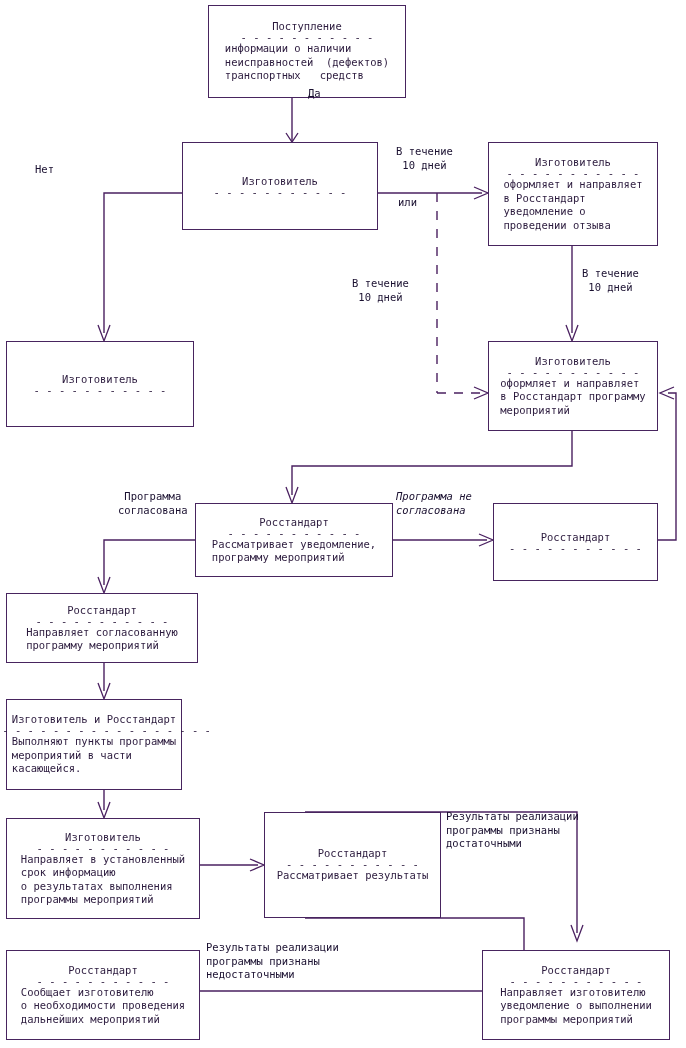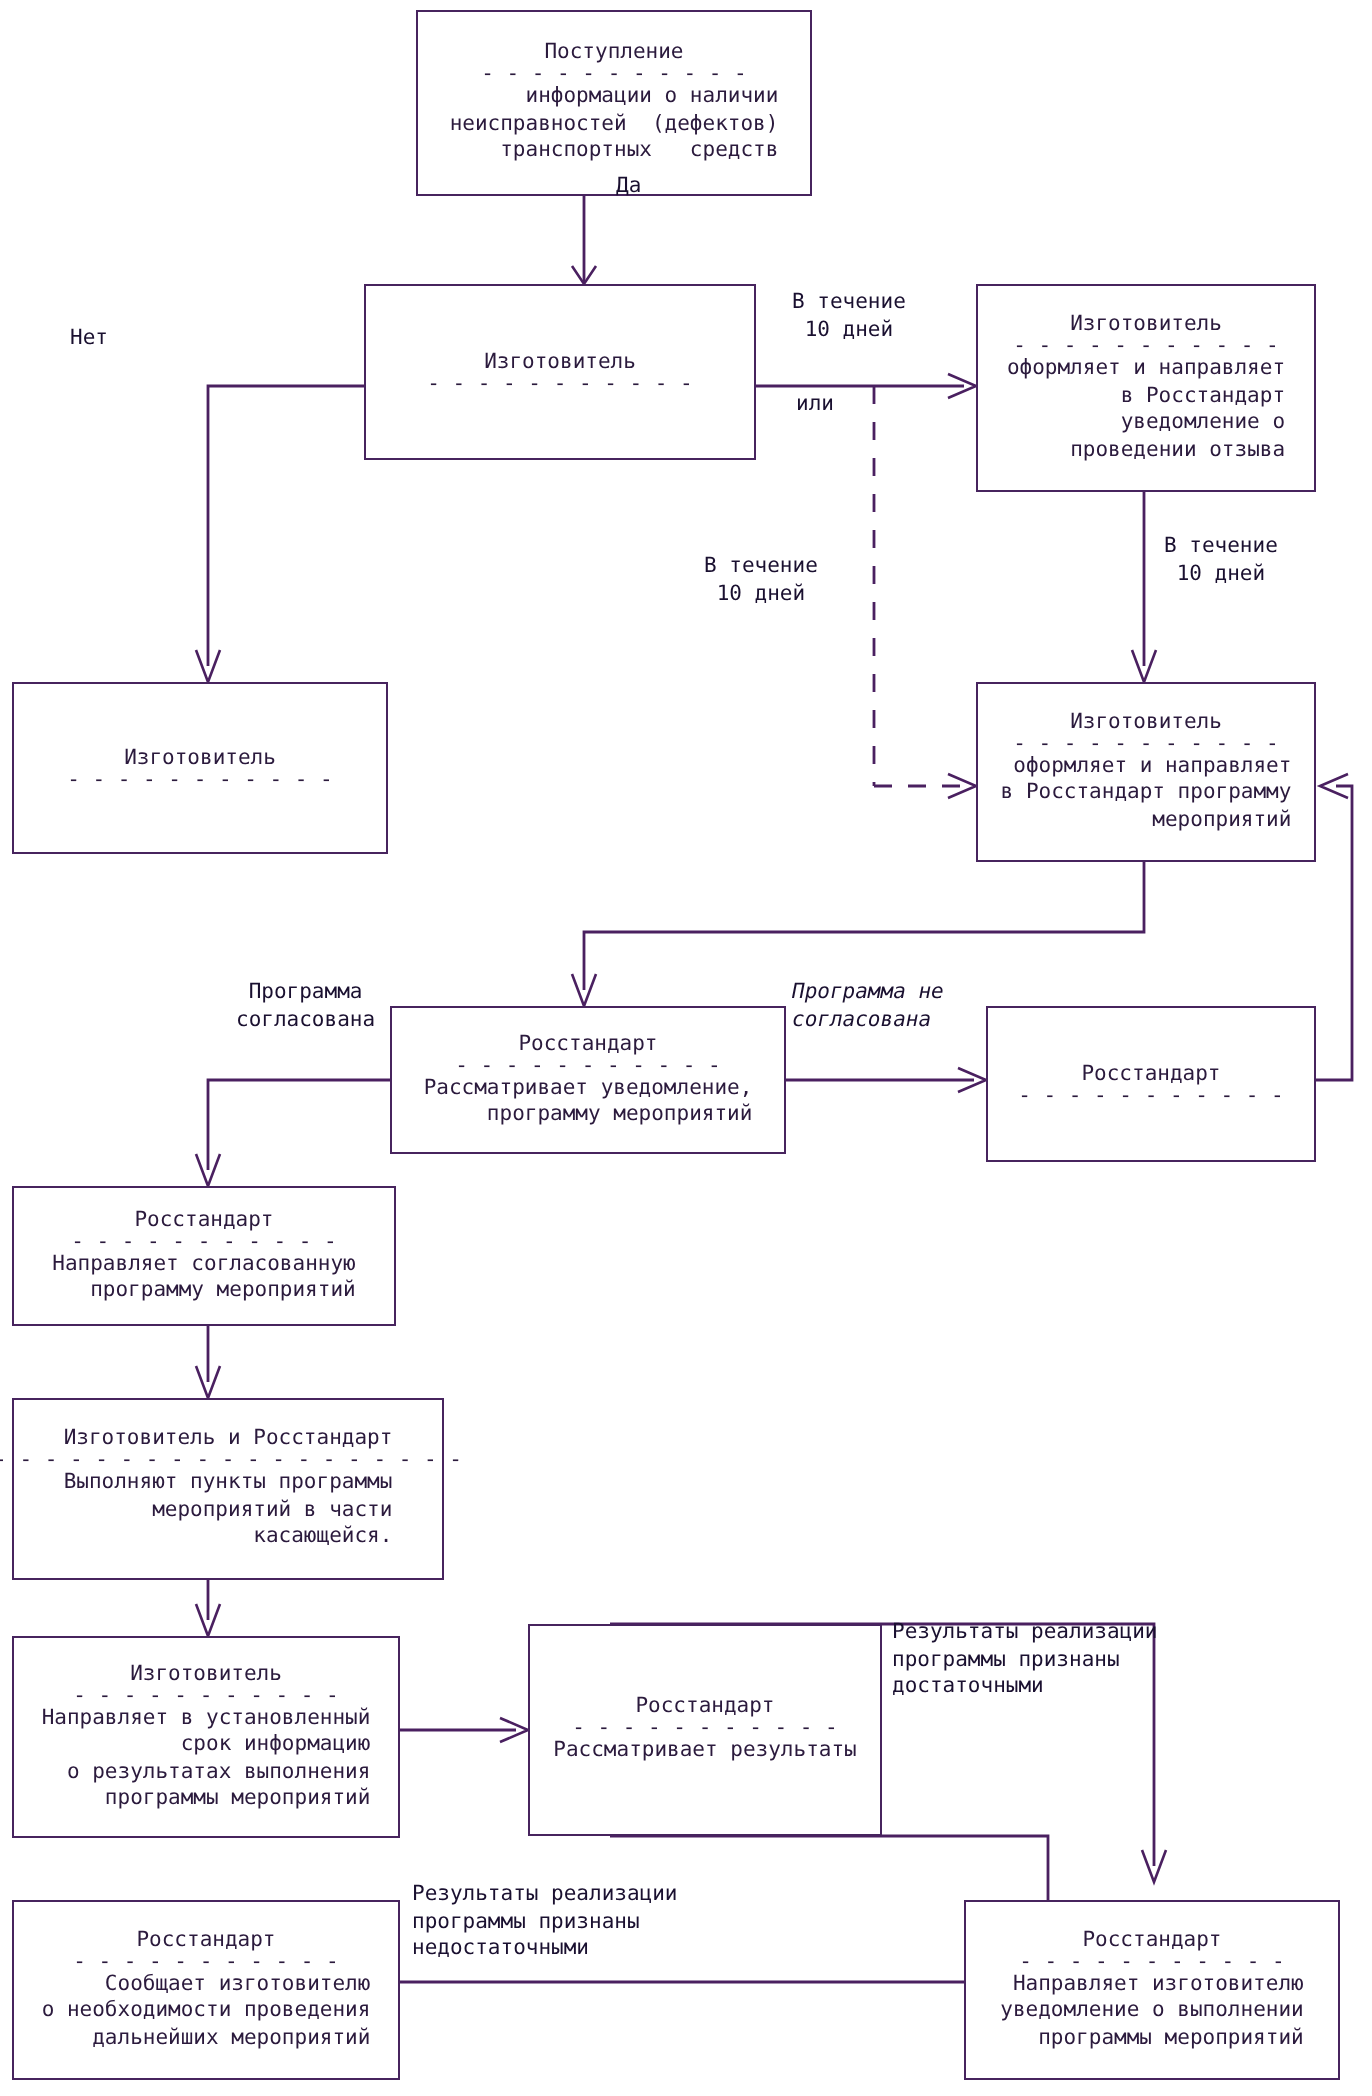--- a/index.html
+++ b/index.html
@@ -6,21 +6,21 @@
   body{width:686px;height:1048px;position:relative;
        font-family:"DejaVu Sans Mono","Liberation Mono",monospace;
        color:#2b1a3d;}
   .canvas{position:absolute;left:0;top:0;width:686px;height:1048px;overflow:hidden;}
   svg.wires{position:absolute;left:0;top:0;width:686px;height:1048px;pointer-events:none;}
   .box{position:absolute;border:1.4px solid #47245e;background:#ffffff;
        box-sizing:border-box;display:flex;flex-direction:column;
        align-items:center;justify-content:center;padding:3px 4px;}
   .bt{font-size:10.5px;line-height:13px;text-align:center;white-space:pre;letter-spacing:0px;}
   .bd{font-size:10.5px;line-height:9px;text-align:center;white-space:pre;color:#2b1a3d;}
-  .bb{font-size:10.5px;line-height:13.5px;text-align:right;white-space:pre;}
+  .bb{font-size:10.5px;line-height:13.5px;text-align:left;white-space:pre;}
   .lbl{position:absolute;font-size:10.5px;line-height:13.5px;white-space:pre;color:#1a1030;}
   .lbl.ctr{text-align:center;}
 </style>
 </head>
 <body>
 
 <div class="canvas">
 
   <svg class="wires" viewBox="0 0 686 1048" xmlns="http://www.w3.org/2000/svg">
     <g stroke="#4a2060" stroke-width="1.4" fill="none">
@@ -118,21 +118,21 @@
     <div class="bd">- - - - - - - - - - -</div>
   </div>
 
   <div class="box" style="left:6px;top:593px;width:192px;height:70px;">
     <div class="bt">Росстандарт</div>
     <div class="bd">- - - - - - - - - - -</div>
     <div class="bb">Направляет согласованную
 программу мероприятий</div>
   </div>
 
-  <div class="box" style="left:6px;top:699px;width:216px;height:91px;">
+  <div class="box" style="left:6px;top:699px;width:176px;height:91px;">
     <div class="bt">Изготовитель и Росстандарт</div>
     <div class="bd">- - - - - - - - - - - - - - - - - - -</div>
     <div class="bb">Выполняют пункты программы
 мероприятий в части
 касающейся.</div>
   </div>
 
   <div class="box" style="left:6px;top:818px;width:194px;height:101px;">
     <div class="bt">Изготовитель</div>
     <div class="bd">- - - - - - - - - - -</div>

